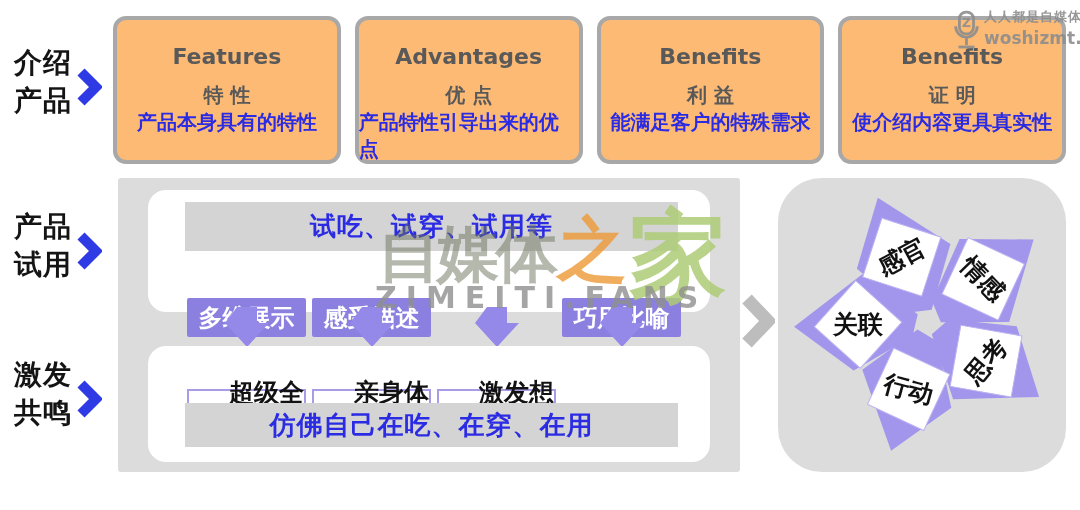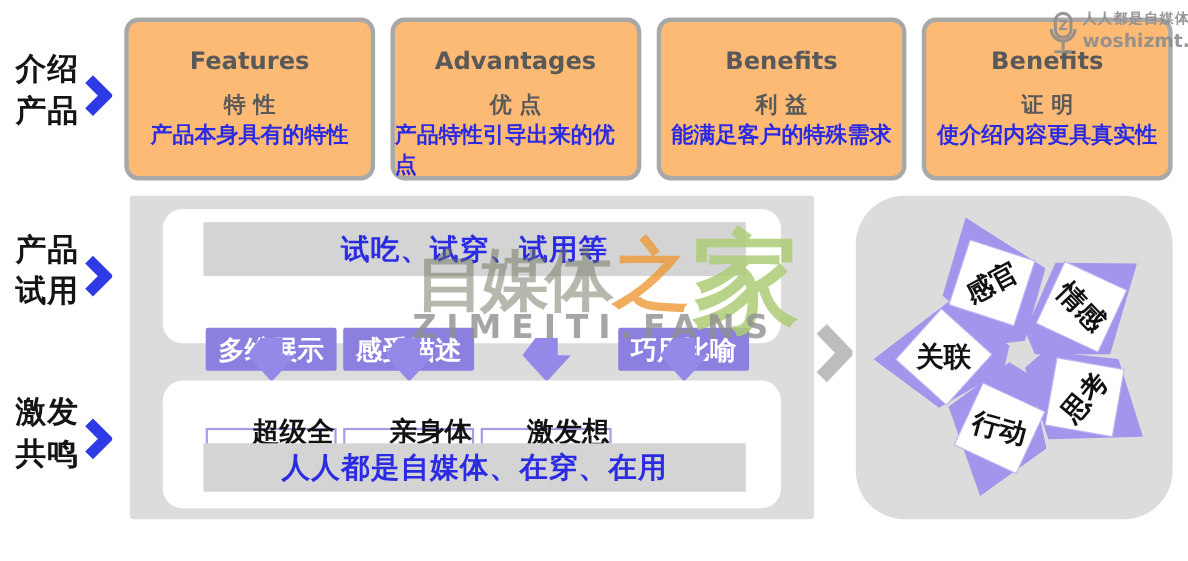--- a/index.html
+++ b/index.html
@@ -140,21 +140,21 @@
     <svg class="down-arrow a4" viewBox="0 0 44 40">
       <polygon points="12,0 32,0 32,16 44,16 22,40 0,16 12,0" fill="var(--arrow-purple)"></polygon>
     </svg>
 
     <div class="white-box" id="white2">
       <div class="pill-row" id="effects">
         <div class="pill outline p1">超级全面</div>
         <div class="pill outline p2">亲身体验</div>
         <div class="pill outline p3">激发想象</div>
       </div>
-      <div class="band" id="band2">人人都是自媒体、在穿、在用</div>
+      <div class="band" id="band2">仿佛自己在吃、在穿、在用</div>
     </div>
   </div>
 
   <svg class="mid-chevron" width="34" height="56" viewBox="0 0 34 56">
     <path d="M6 6 L27 28 L6 50" fill="none" stroke="var(--chevron-gray)" stroke-width="13" stroke-linejoin="miter"></path>
   </svg>
 
   <div class="right-panel">
     <svg id="pinwheel" width="288" height="294" viewBox="0 0 288 294">
         <g transform="translate(150,144) rotate(-112)">

